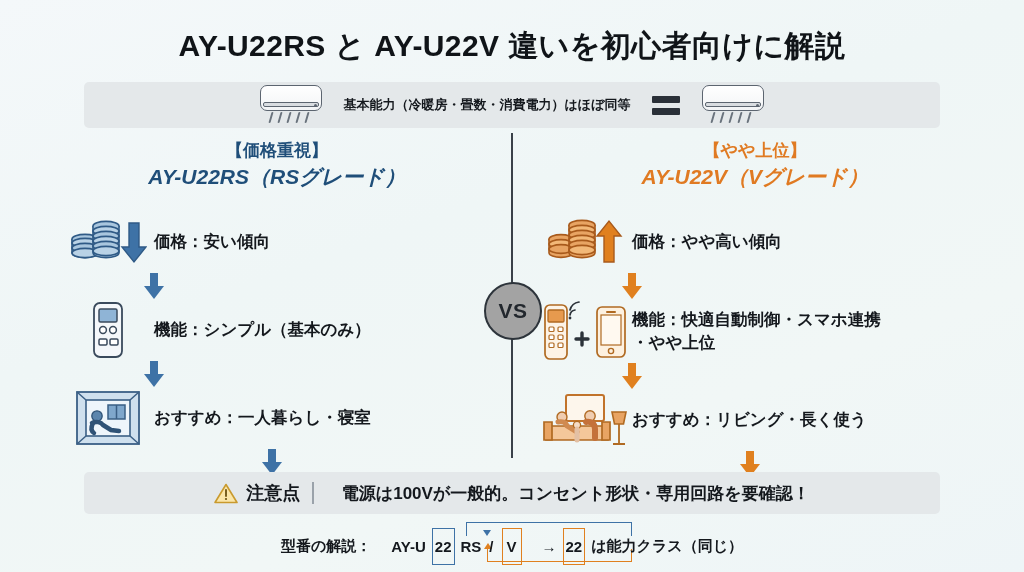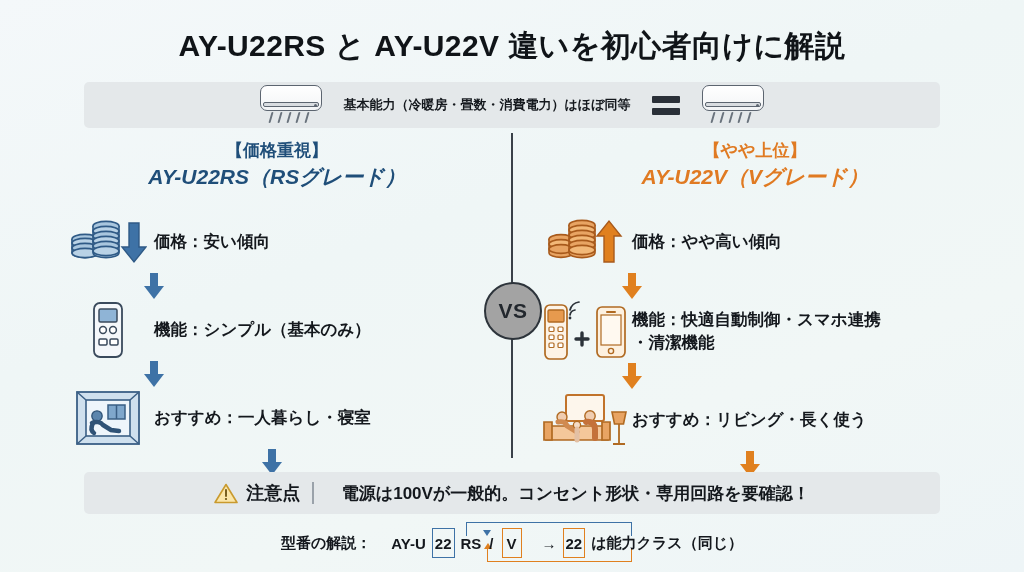--- a/index.html
+++ b/index.html
@@ -97,21 +97,21 @@
 
   
   .decoder{
     position:absolute;left:0;top:528px;width:1024px;
     display:flex;align-items:center;justify-content:center;gap:6px;
     font-size:15px;font-weight:bold;color:#14181d;white-space:nowrap;
   }
   .decoder .lbl{margin-right:14px;}
   .dbox{
     display:inline-flex;align-items:center;justify-content:center;
-    padding:0 2px;min-width:20px;height:30px;box-sizing:border-box;
+    padding:0 2px;min-width:20px;height:37px;box-sizing:border-box;
   }
   .dbox.blue{border:1.6px solid #3e72a6;}
   .dbox.orange{border:1.6px solid #e0801f;}
   .decoder .slash{margin:0 2px;}
   .dlink{position:absolute;pointer-events:none;}
   .dlink.top{left:466px;top:522px;width:164px;height:13px;
     border-top:1.5px solid #3e72a6;border-left:1.5px solid #3e72a6;border-right:1.5px solid #3e72a6;}
   .dlink.bot{left:487px;top:549px;width:143px;height:12px;
     border-bottom:1.5px solid #e0801f;border-left:1.5px solid #e0801f;border-right:1.5px solid #e0801f;}
   .tick{position:absolute;width:0;height:0;}
@@ -294,21 +294,21 @@
               <circle cx="27" cy="17" r="1.4" fill="#2b3239" stroke="none"></circle>
             </g>
             <path d="M33 38h12M39 32v12" stroke="#2b3239" stroke-width="3.4" stroke-linecap="round"></path>
             <rect x="54" y="6" width="28" height="50" rx="5" fill="#fdf1e0" stroke="#b06a22" stroke-width="1.7"></rect>
             <rect x="58" y="14" width="20" height="30" fill="#fff9f0" stroke="#b06a22" stroke-width="1.2"></rect>
             <rect x="63" y="10" width="10" height="2" rx="1" fill="#b06a22"></rect>
             <circle cx="68" cy="50" r="2.6" fill="none" stroke="#b06a22" stroke-width="1.4"></circle>
           </svg>
         </div>
         <div class="rtext" style="white-space:pre-line">機能：快適自動制御・スマホ連携
-・清潔機能</div>
+・やや上位</div>
       </div>
 
       <div class="connector">
         <div class="arrow orange">
             <div class="shaft"></div>
             <div class="head"></div>
           </div>
       </div>
 
       <div class="row">

